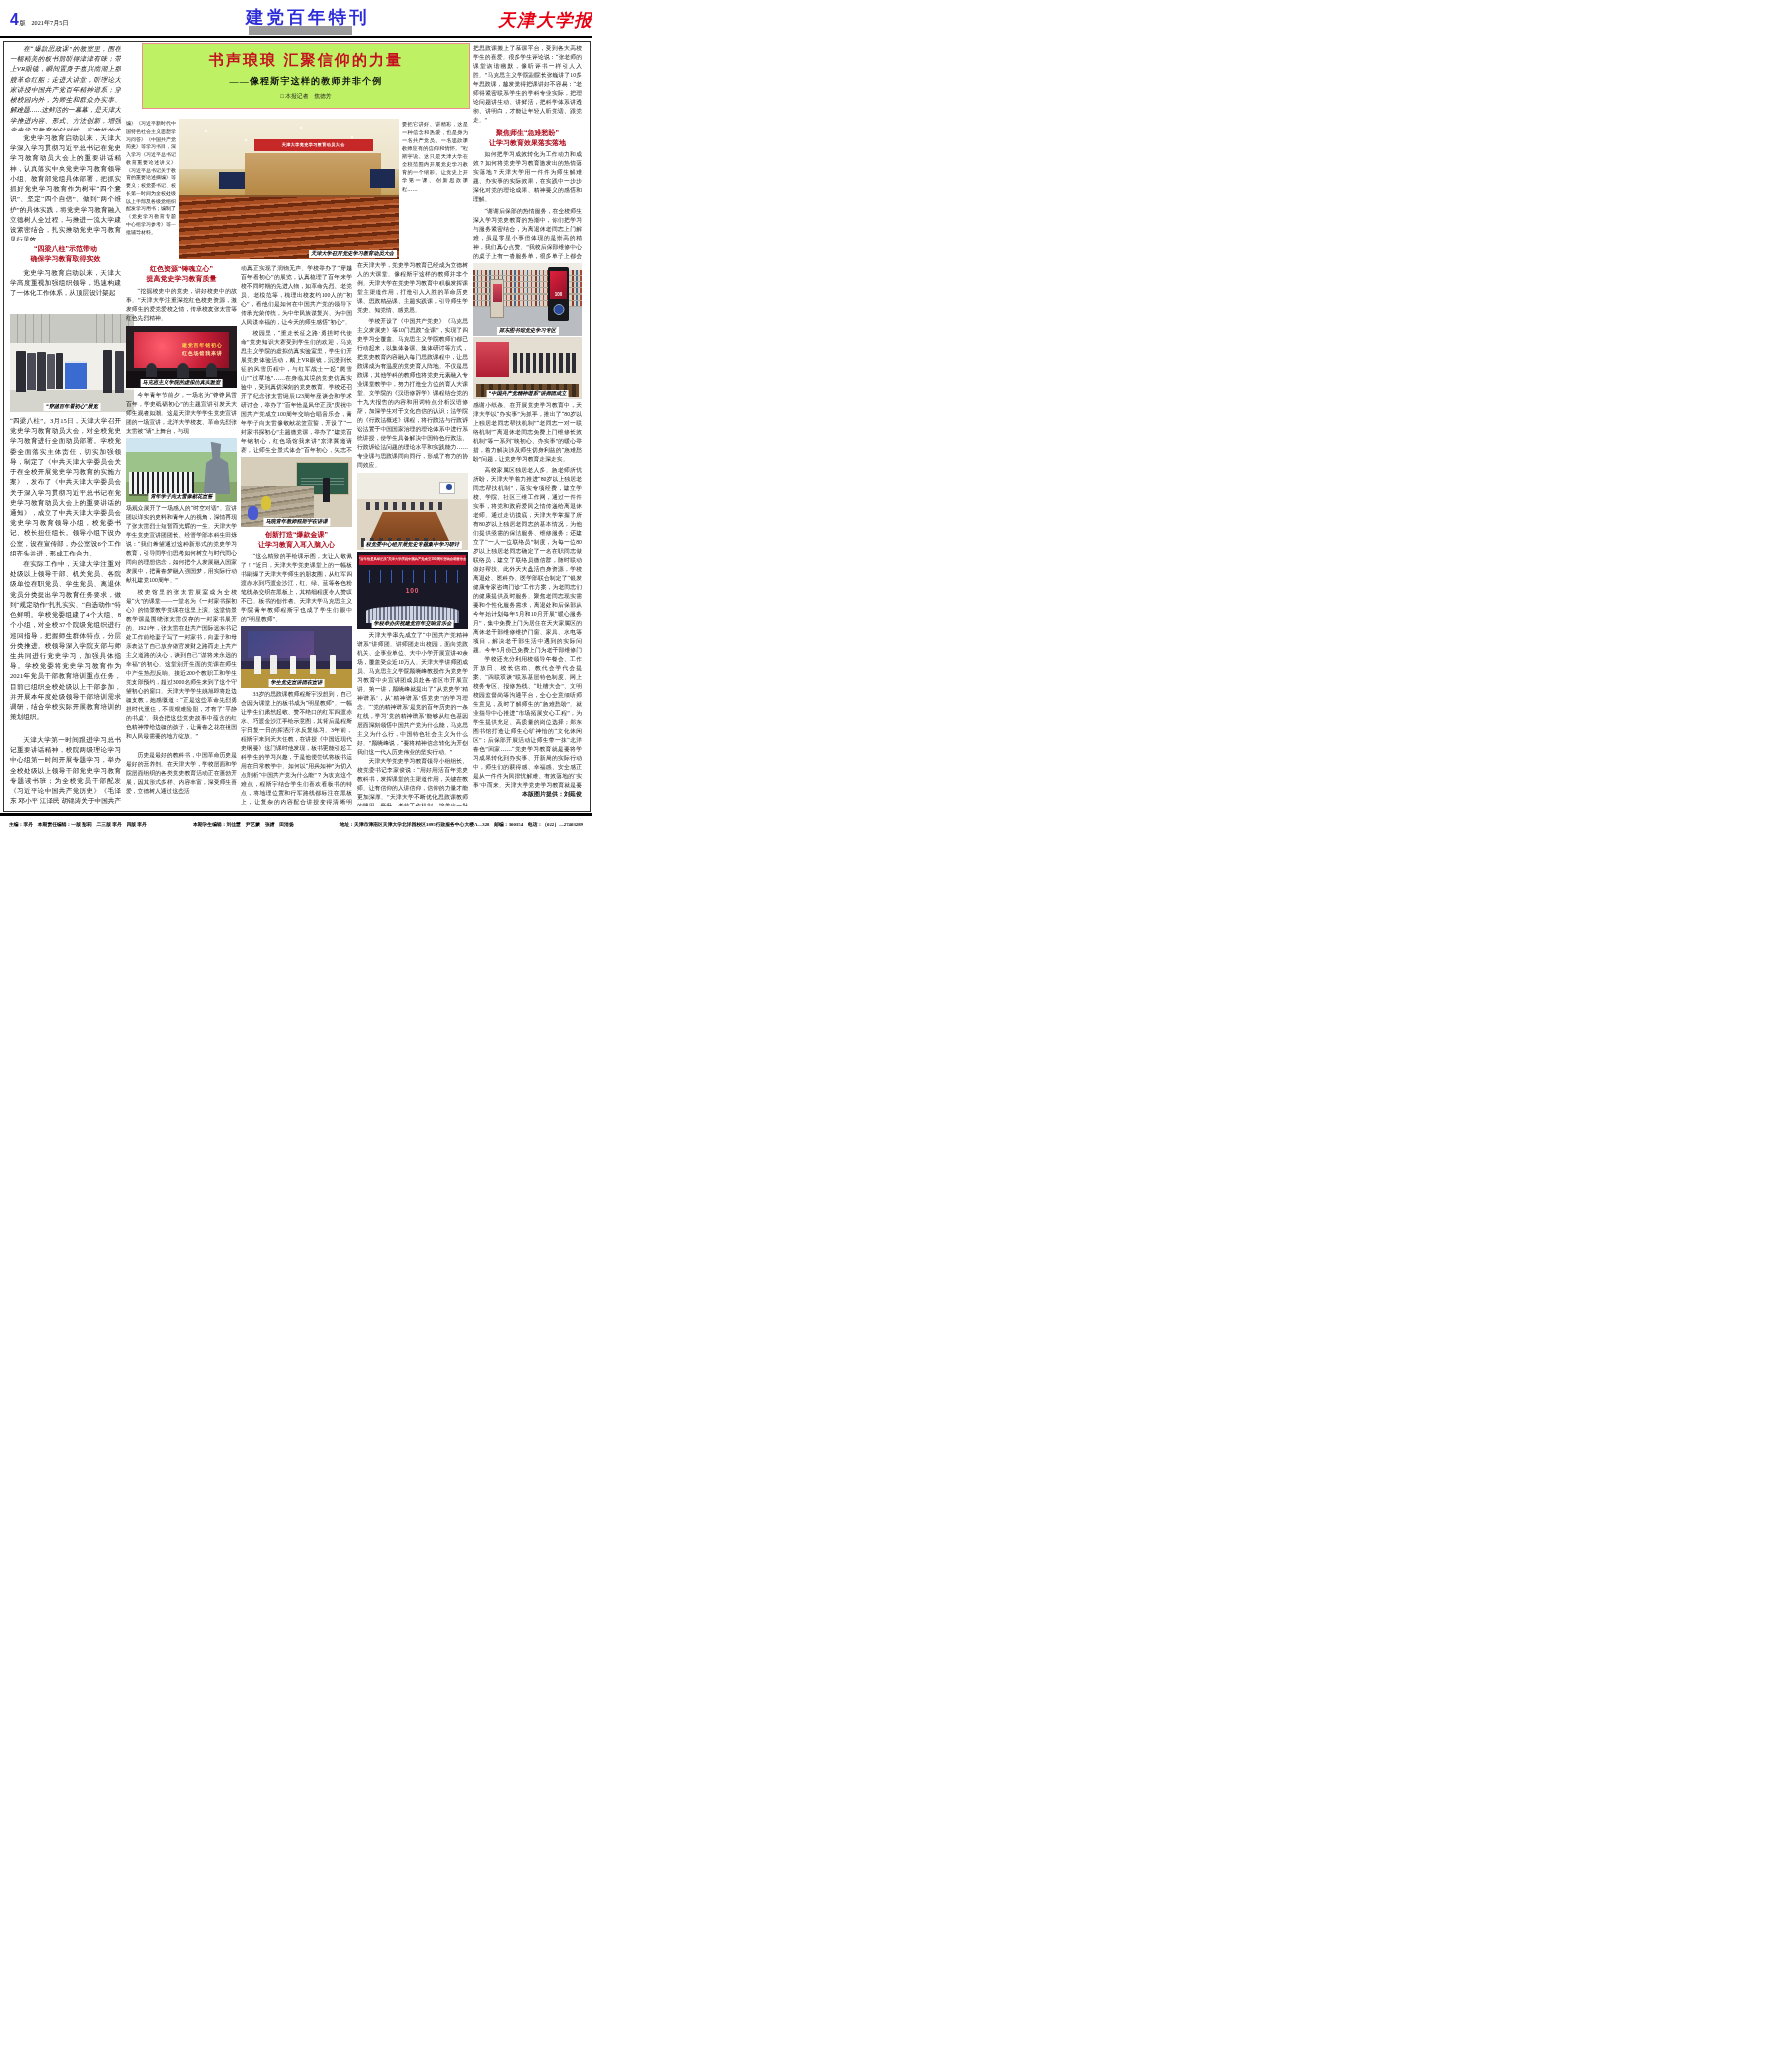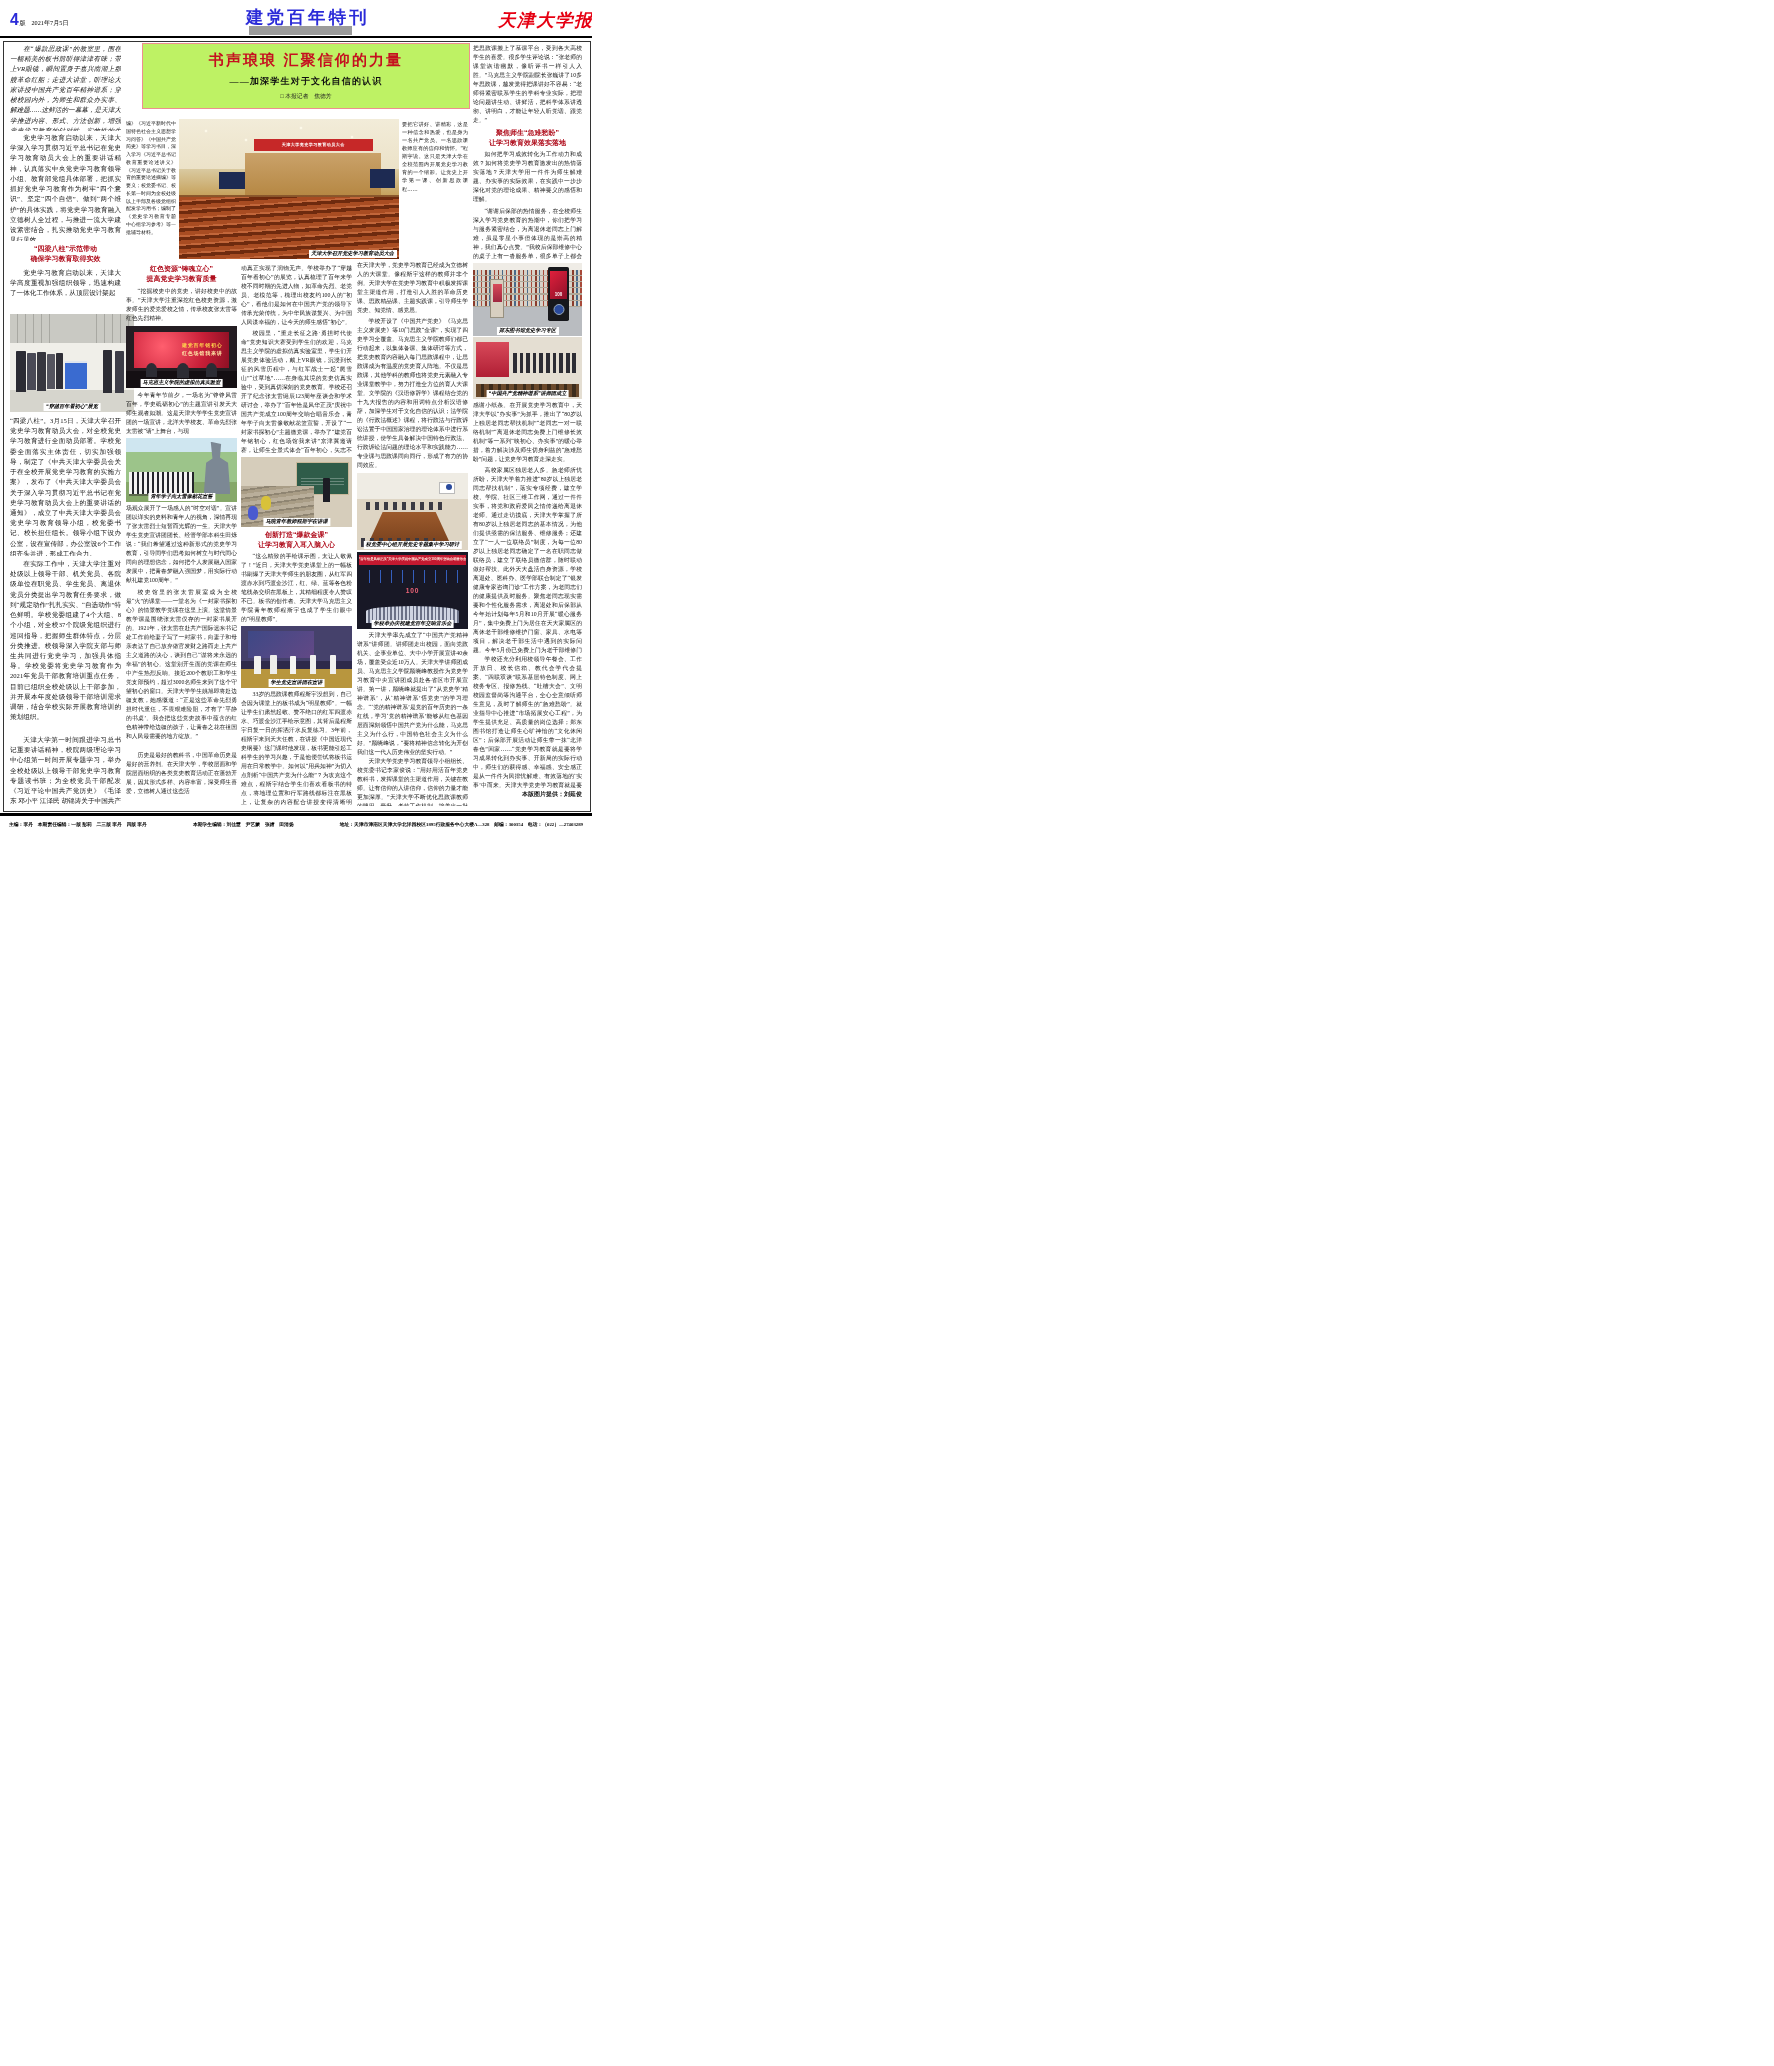--- a/index.html
+++ b/index.html
@@ -96,21 +96,21 @@
   <span class="date">2021年7月5日</span>
 </div>
 <div class="abs special" style="left:50%;top:5px;transform:translateX(-50%);margin-left:12px;">建党百年特刊</div>
 <div class="abs graybar" style="left:249px;top:26.4px;width:103px;height:9px;"></div>
 <div class="abs masthead" style="left:474px;top:8px;margin-left:24px;">天津大学报</div>
 <div class="abs rule" style="left:0;top:36px;width:592px;height:2.1px;"></div>
 <div class="abs frame" style="left:2.5px;top:41px;width:586px;height:769px;"></div>
 
 <div class="abs hbox" style="left:142px;top:43px;width:326px;height:64px;">
   <div class="htitle">书声琅琅 汇聚信仰的力量</div>
-  <div class="hsub">——加深学生对于文化自信的认识</div>
+  <div class="hsub">——像程斯宇这样的教师并非个例</div>
   <div class="hby">□ 本报记者　焦德芳</div>
 </div>
 
 <div class="ph" id="ph-auditorium" style="left:179px;top:119px;width:220px;height:140px;">
   <div class="light" style="left:12%;top:8%;"></div>
   <div class="light" style="left:30%;top:14%;"></div>
   <div class="light" style="left:55%;top:6%;"></div>
   <div class="light" style="left:78%;top:12%;"></div>
   <div class="aud-banner">天津大学党史学习教育动员大会</div>
   <div class="aud-wall"></div>

